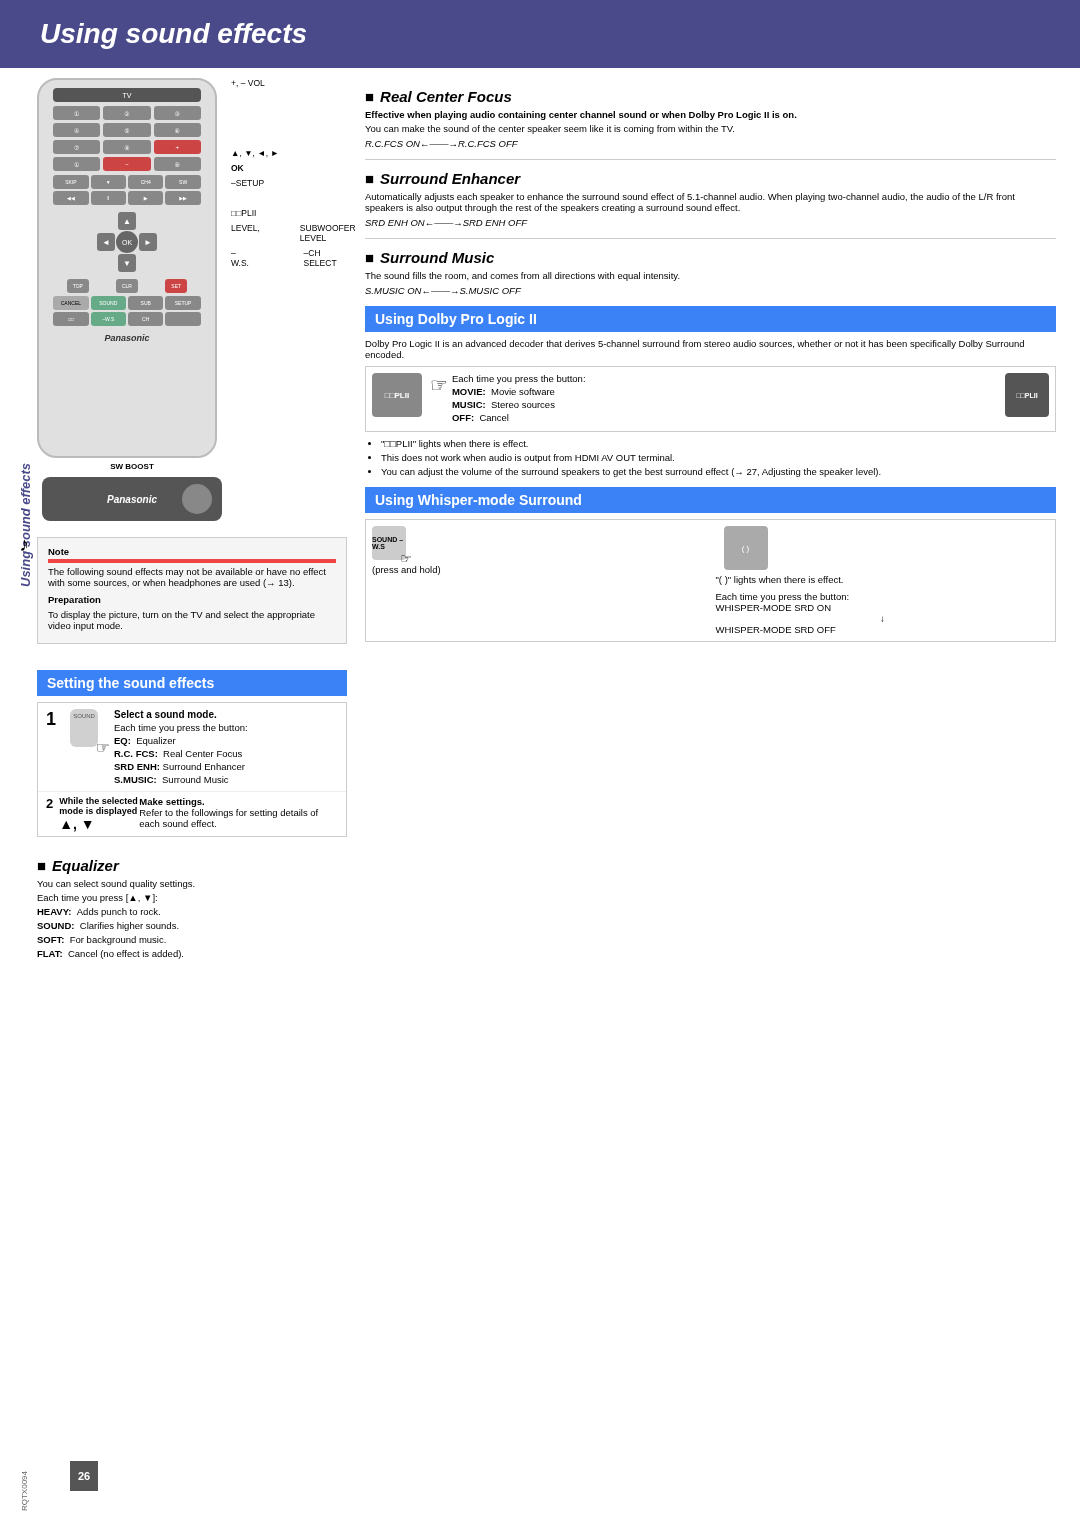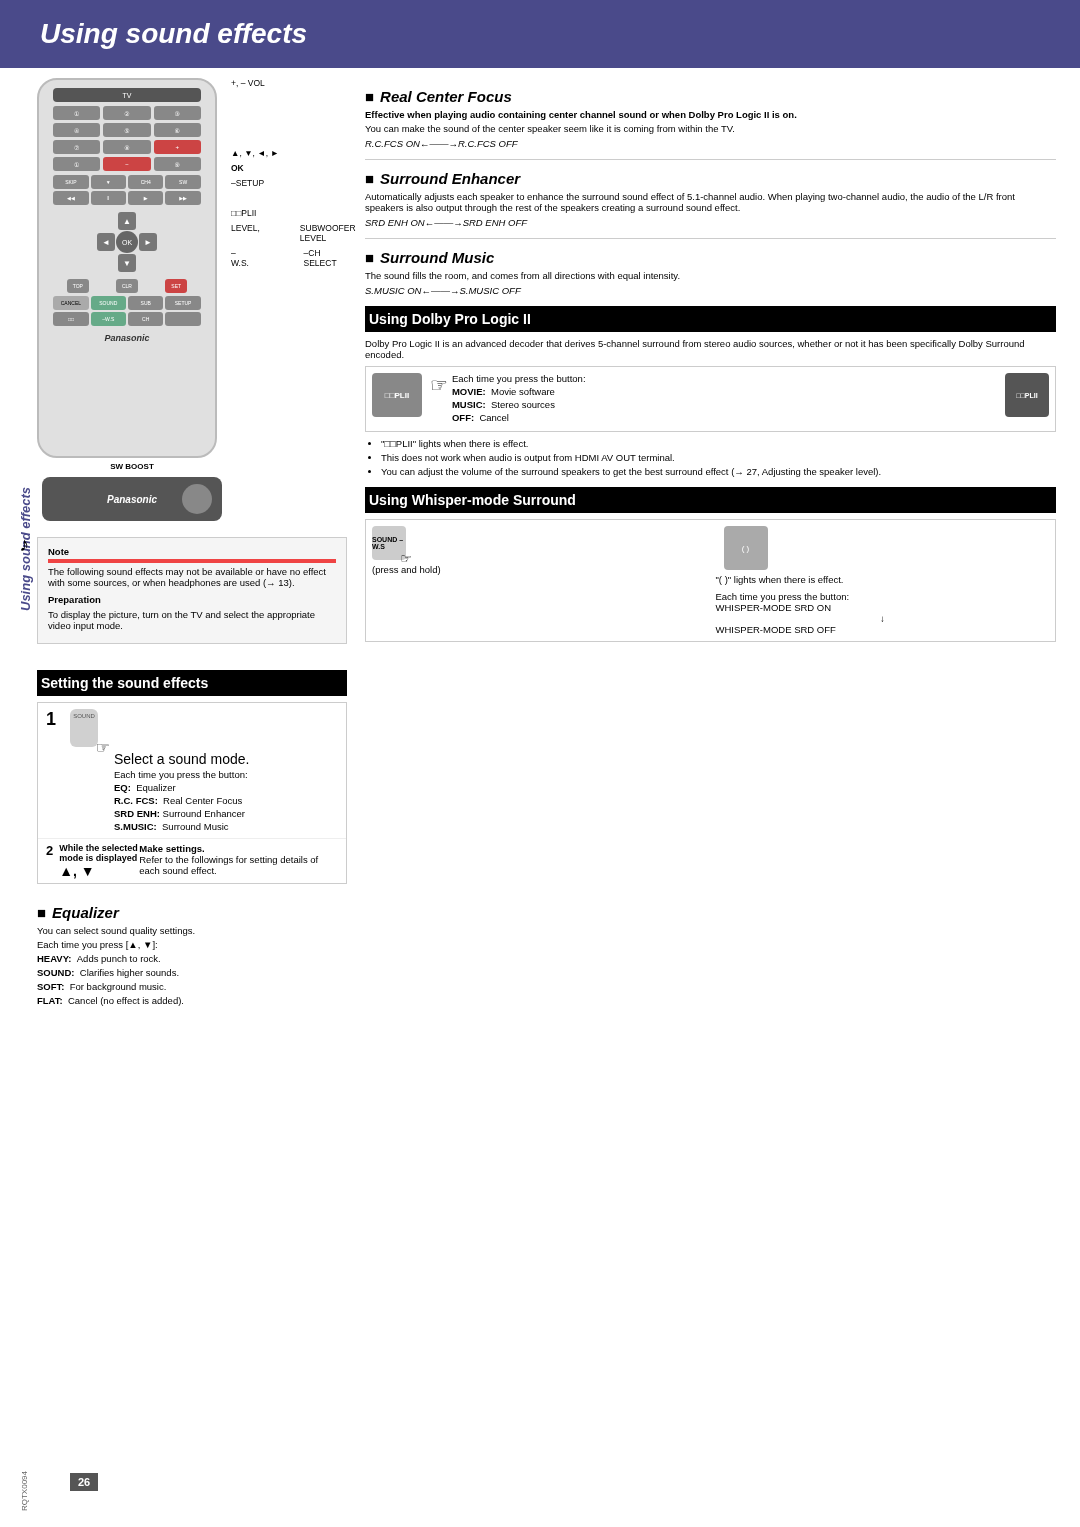--- a/index.html
+++ b/index.html
@@ -153,25 +153,25 @@
       font-weight: bold;
       font-size: 9.5px;
       margin-bottom: 3px;
       border-bottom: 4px solid #ef4444;
       padding-bottom: 2px;
     }
     .note-box p { margin-bottom: 4px; }
     .note-box .prep-title { font-weight: bold; margin-top: 6px; }
     
     .section-header {
-      background: #000000;
+      background: #3b82f6;
       color: #fff;
       font-size: 14px;
       font-weight: bold;
-      padding: 5px 4px;
+      padding: 5px 10px;
       margin: 10px 0 6px 0;
     }
     
     .steps-box {
       border: 1px solid #ccc;
       margin: 0 0 10px 0;
     }
     .steps-box .step {
       display: flex;
       flex-direction: row;
@@ -179,21 +179,21 @@
       padding: 6px 8px;
       align-items: flex-start;
     }
     .step-num {
       font-size: 18px;
       font-weight: bold;
       margin-right: 8px;
       min-width: 16px;
     }
     .step-content { flex: 1; }
-    .step-content .step-title { font-weight: normal; font-size: 14px; margin-top: 42px; }
+    .step-content .step-title { font-weight: bold; font-size: 10px; }
     .step-content p { font-size: 9.5px; margin-top: 2px; }
     .step-num-small {
       font-size: 13px;
       font-weight: bold;
       margin-right: 6px;
     }
     .step-sub {
       display: flex;
       flex-direction: row;
       font-size: 9.5px;
@@ -296,21 +296,21 @@
     .bullet-list li { margin-bottom: 3px; }
     .page-number {
       position: absolute;
       bottom: 20px;
       left: 50px;
       font-size: 11px;
       font-weight: bold;
       background: #555;
       color: #fff;
       width: 28px;
-      height: 18px;
+      height: 30px;
       display: flex;
       align-items: center;
       justify-content: center;
     }
     .divider { border: none; border-top: 1px solid #ccc; margin: 6px 0; }
     .bold { font-weight: bold; }
     
     .r-labels {
       font-size: 8.5px;
       margin-left: 4px;

